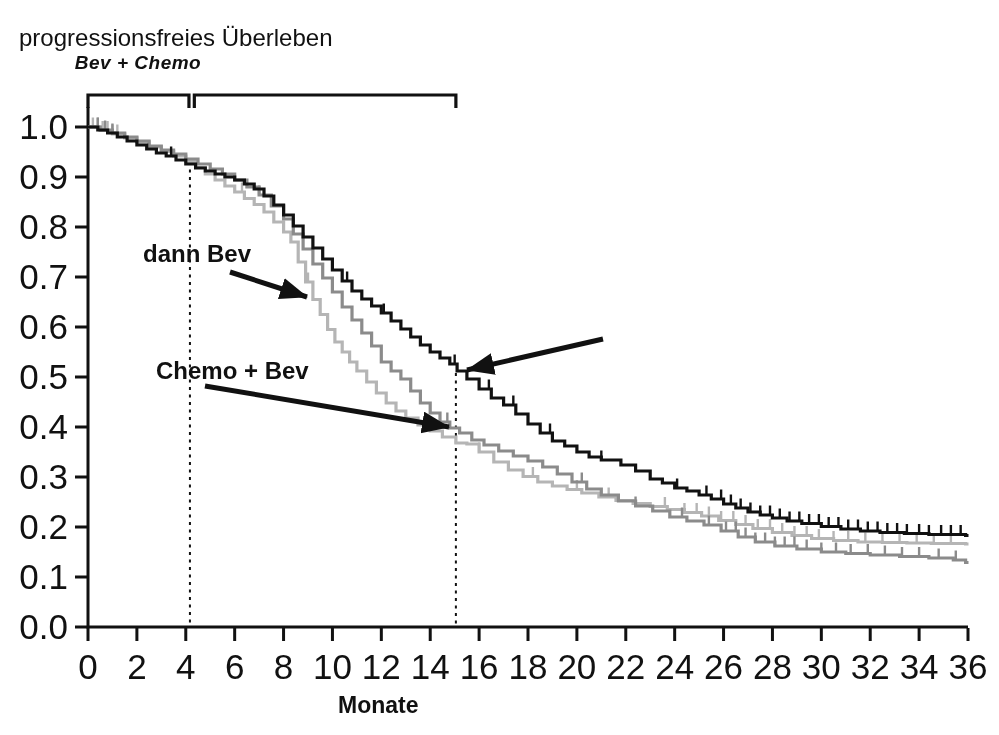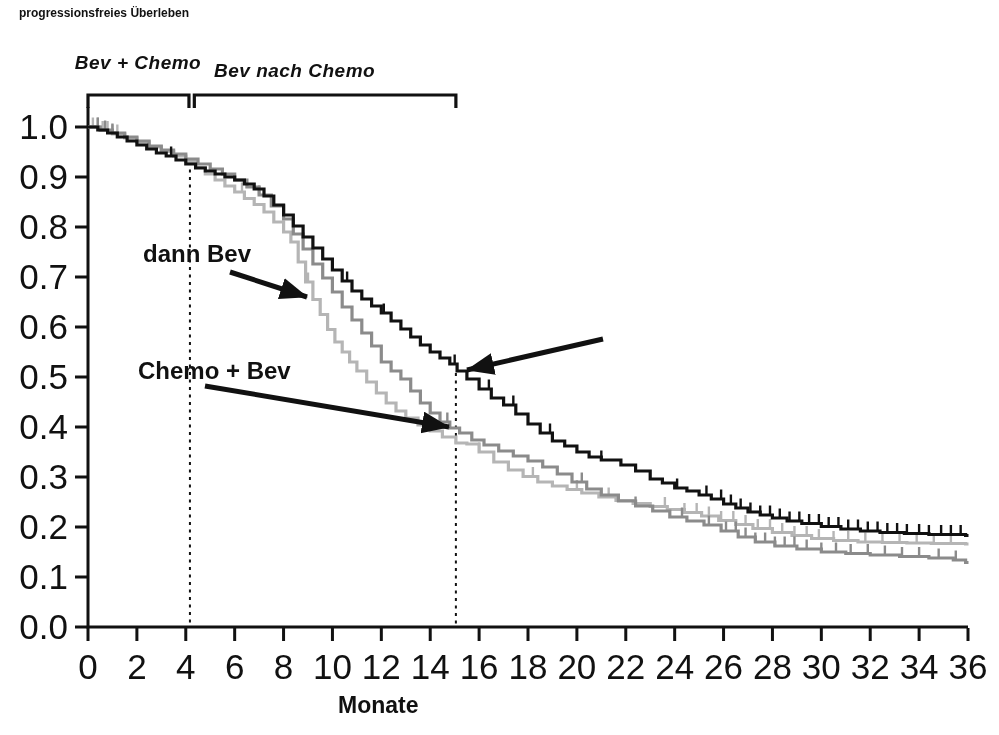--- a/index.html
+++ b/index.html
@@ -3,27 +3,27 @@
 <meta charset="utf-8">
 <style>
   html,body{margin:0;padding:0;background:#ffffff;}
   #stage{
     position:relative;width:999px;height:735px;background:#ffffff;
     font-family:"Liberation Sans","DejaVu Sans",sans-serif;
     color:#111;overflow:hidden;
   }
   #plot{position:absolute;left:0;top:0;}
   .txt{position:absolute;white-space:nowrap;color:#111;}
-  #title{left:19px;top:6px;font-size:12px;font-weight:bold;}
+  #title{left:19px;top:24px;font-size:24px;font-weight:normal;}
   #bracket-label-1{left:70px;top:52px;width:136px;text-align:center;
     font-size:19px;font-weight:bold;font-style:italic;letter-spacing:.5px;}
   #bracket-label-2{left:214px;top:60px;font-size:19px;font-weight:bold;
     font-style:italic;letter-spacing:.5px;}
   #ann-ohne{left:143px;top:240px;font-size:24px;font-weight:bold;}
-  #ann-chemobev{left:138px;top:357px;font-size:24px;font-weight:bold;}
+  #ann-chemobev{left:156px;top:357px;font-size:24px;font-weight:bold;}
   #ann-danninfo{left:454px;top:303px;font-size:24px;font-weight:bold;}
   #xlabel{left:338px;top:692px;width:142px;text-align:left;
     font-size:23px;font-weight:bold;}
   .ticklabel{font-family:"Liberation Sans","DejaVu Sans",sans-serif;}
 </style>
 </head>
 <body>
 
 <div id="stage">
 
@@ -210,21 +210,20 @@
         <line x1="230" y1="272" x2="307" y2="297" stroke="#111" stroke-width="5" marker-end="url(#ah)"></line>
         <line x1="205" y1="386" x2="449" y2="427" stroke="#111" stroke-width="5" marker-end="url(#ah)"></line>
         <line x1="603" y1="339" x2="467" y2="370" stroke="#111" stroke-width="5" marker-end="url(#ah)"></line>
       </g>
   </svg>
 
   <div class="txt" id="title">progressionsfreies Überleben</div>
 
   <div class="txt" id="bracket-label-1">Bev + Chemo</div>
 
-  <div class="txt" id="bracket-label-2">Bev nach Chemo</div>
 
   <div class="txt" id="ann-ohne">dann Bev</div>
 
   <div class="txt" id="ann-chemobev">Chemo + Bev</div>
 
 
   <div class="txt" id="xlabel">Monate</div>
 </div>
 
 </body></html>

